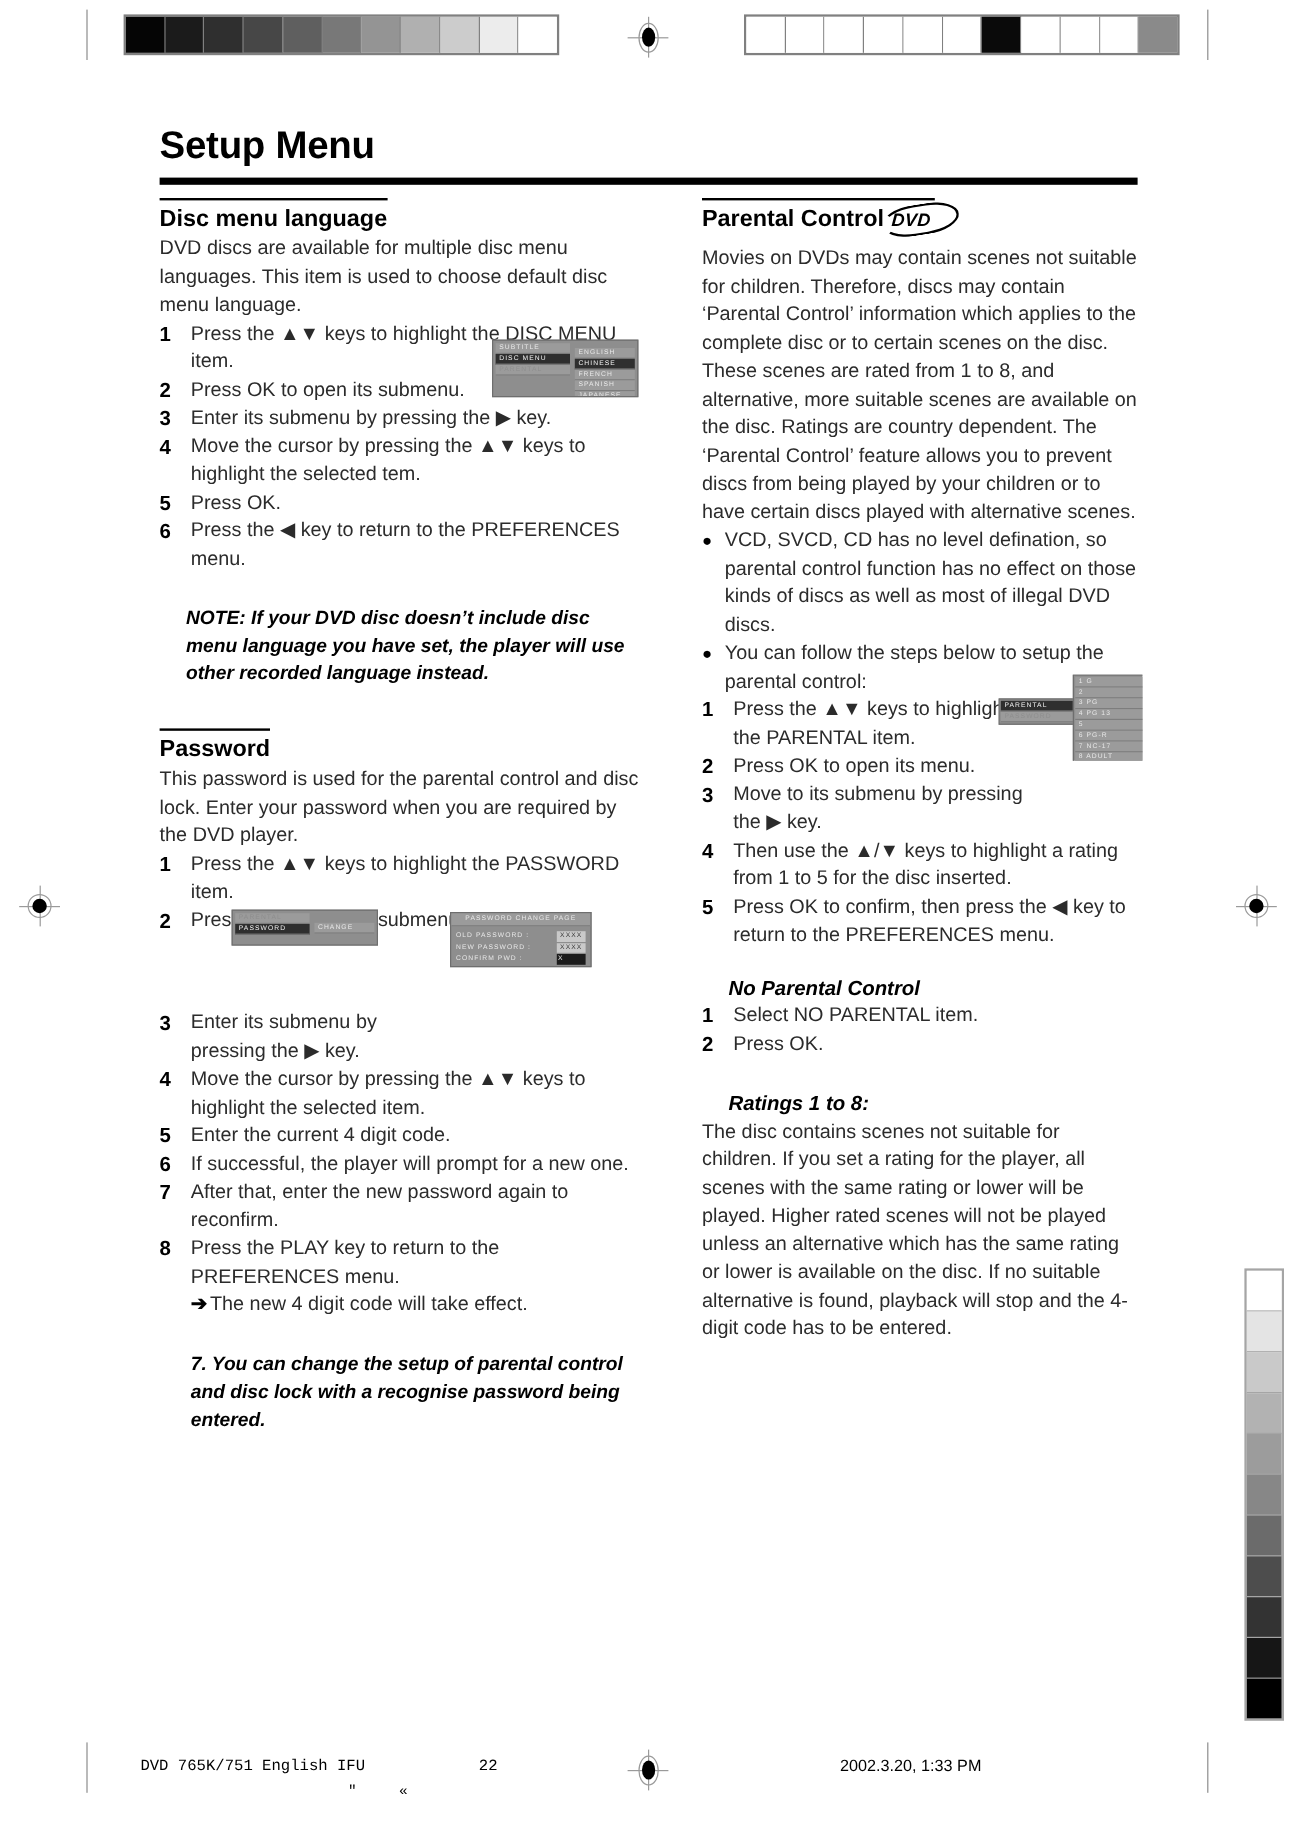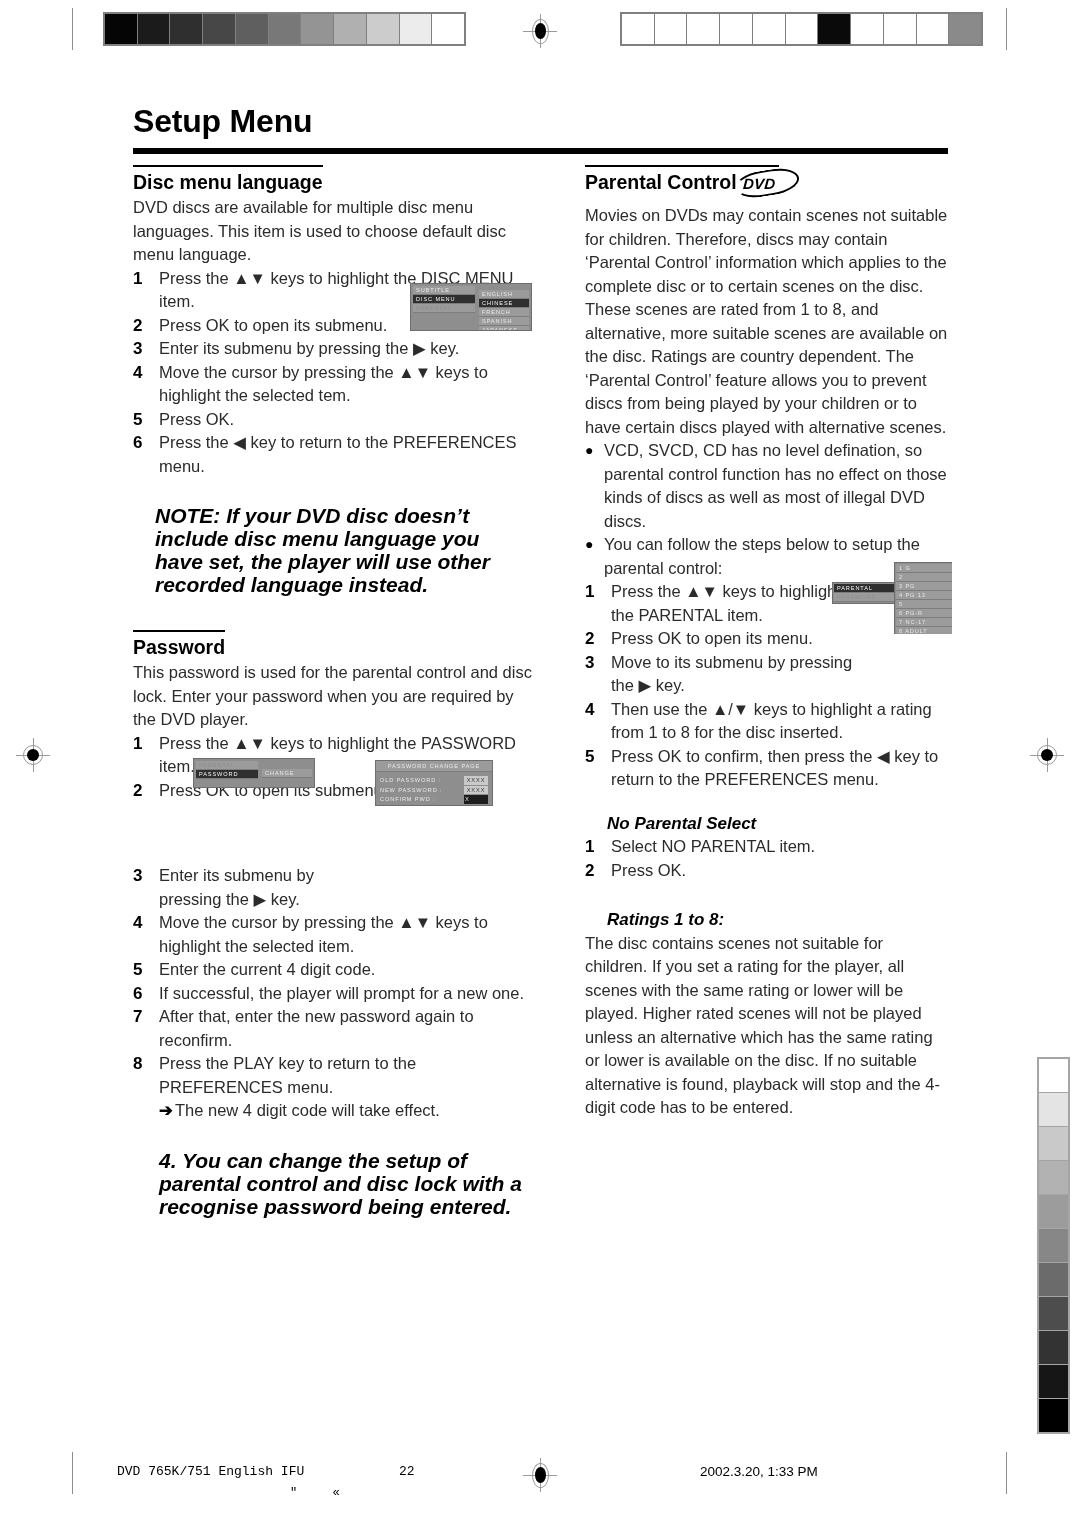--- a/index.html
+++ b/index.html
@@ -193,21 +193,21 @@
   }
   .sub-arrow .arw {
     flex: 0 0 16px;
     font-weight: bold;
     color: #000;
   }
 
   .note {
     font-style: italic;
     font-weight: bold;
-    font-size: 21px;
+    font-size: 16px;
     line-height: 23px;
     color: #000;
     margin-left: 22px;
   }
   .note.flush { margin-left: 26px; }
 
   .subhead {
     font-style: italic;
     font-weight: bold;
     font-size: 17px;
@@ -444,21 +444,21 @@
       <div class="num">8</div>
       <div class="txt">Press the PLAY key to return to the PREFERENCES menu.</div>
     </div>
 
     <div class="sub-arrow">
       <div class="arw">➔</div>
       <div>The new 4 digit code will take effect.</div>
     </div>
 
     <div class="sp26"></div>
-    <div class="note flush">4. You can change the setup of parental control and disc lock with a recognise password being entered.</div>
+    <div class="note flush">7. You can change the setup of parental control and disc lock with a recognise password being entered.</div>
   </div>
 
   <div class="col right">
 
     <div class="sec-head pc">
       <span>Parental Control</span><span class="dvd-logo"><span class="swoosh"></span><span>DVD</span></span>
     </div>
 
     <div class="sp6"></div>
     <p class="body">Movies on DVDs may contain scenes not suitable for children. Therefore, discs may contain ‘Parental Control’ information which applies to the complete disc or to certain scenes on the disc. These scenes are rated from 1 to 8, and alternative, more suitable scenes are available on the disc. Ratings are country dependent. The ‘Parental Control’ feature allows you to prevent discs from being played by your children or to have certain discs played with alternative scenes.</p>
@@ -479,29 +479,29 @@
     <div class="step">
       <div class="num">2</div>
       <div class="txt">Press OK to open its menu.</div>
     </div>
     <div class="step">
       <div class="num">3</div>
       <div class="txt" style="max-width:260px">Move to its submenu by pressing the ▶ key.</div>
     </div>
     <div class="step">
       <div class="num">4</div>
-      <div class="txt">Then use the ▲/▼ keys to highlight a rating from 1 to 8 for the disc inserted.</div>
+      <div class="txt">Then use the ▲/▼ keys to highlight a rating from 1 to 5 for the disc inserted.</div>
     </div>
     <div class="step">
       <div class="num">5</div>
       <div class="txt">Press OK to confirm, then press the ◀ key to return to the PREFERENCES menu.</div>
     </div>
 
     <div class="sp20"></div>
-    <div class="subhead">No Parental Select</div>
+    <div class="subhead">No Parental Control</div>
     <div class="step">
       <div class="num">1</div>
       <div class="txt">Select NO PARENTAL item.</div>
     </div>
     <div class="step">
       <div class="num">2</div>
       <div class="txt">Press OK.</div>
     </div>
 
     <div class="sp26"></div>

